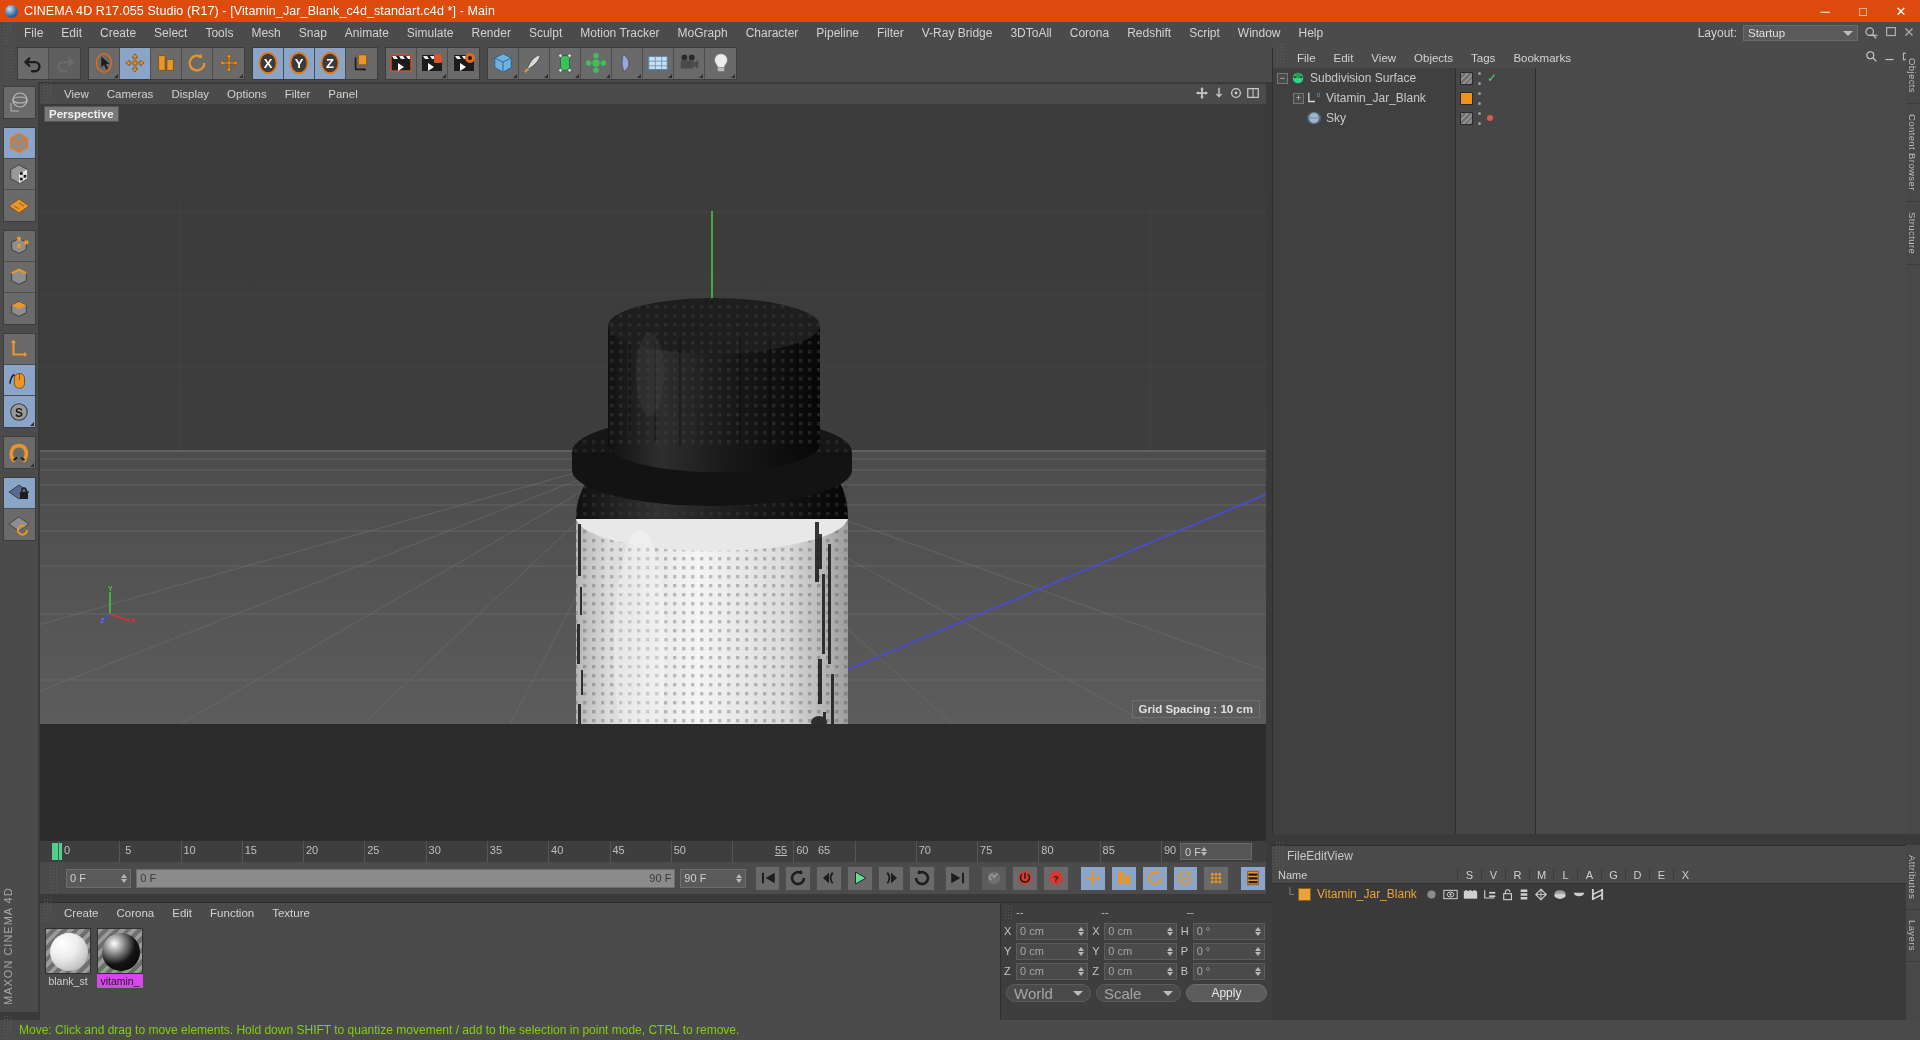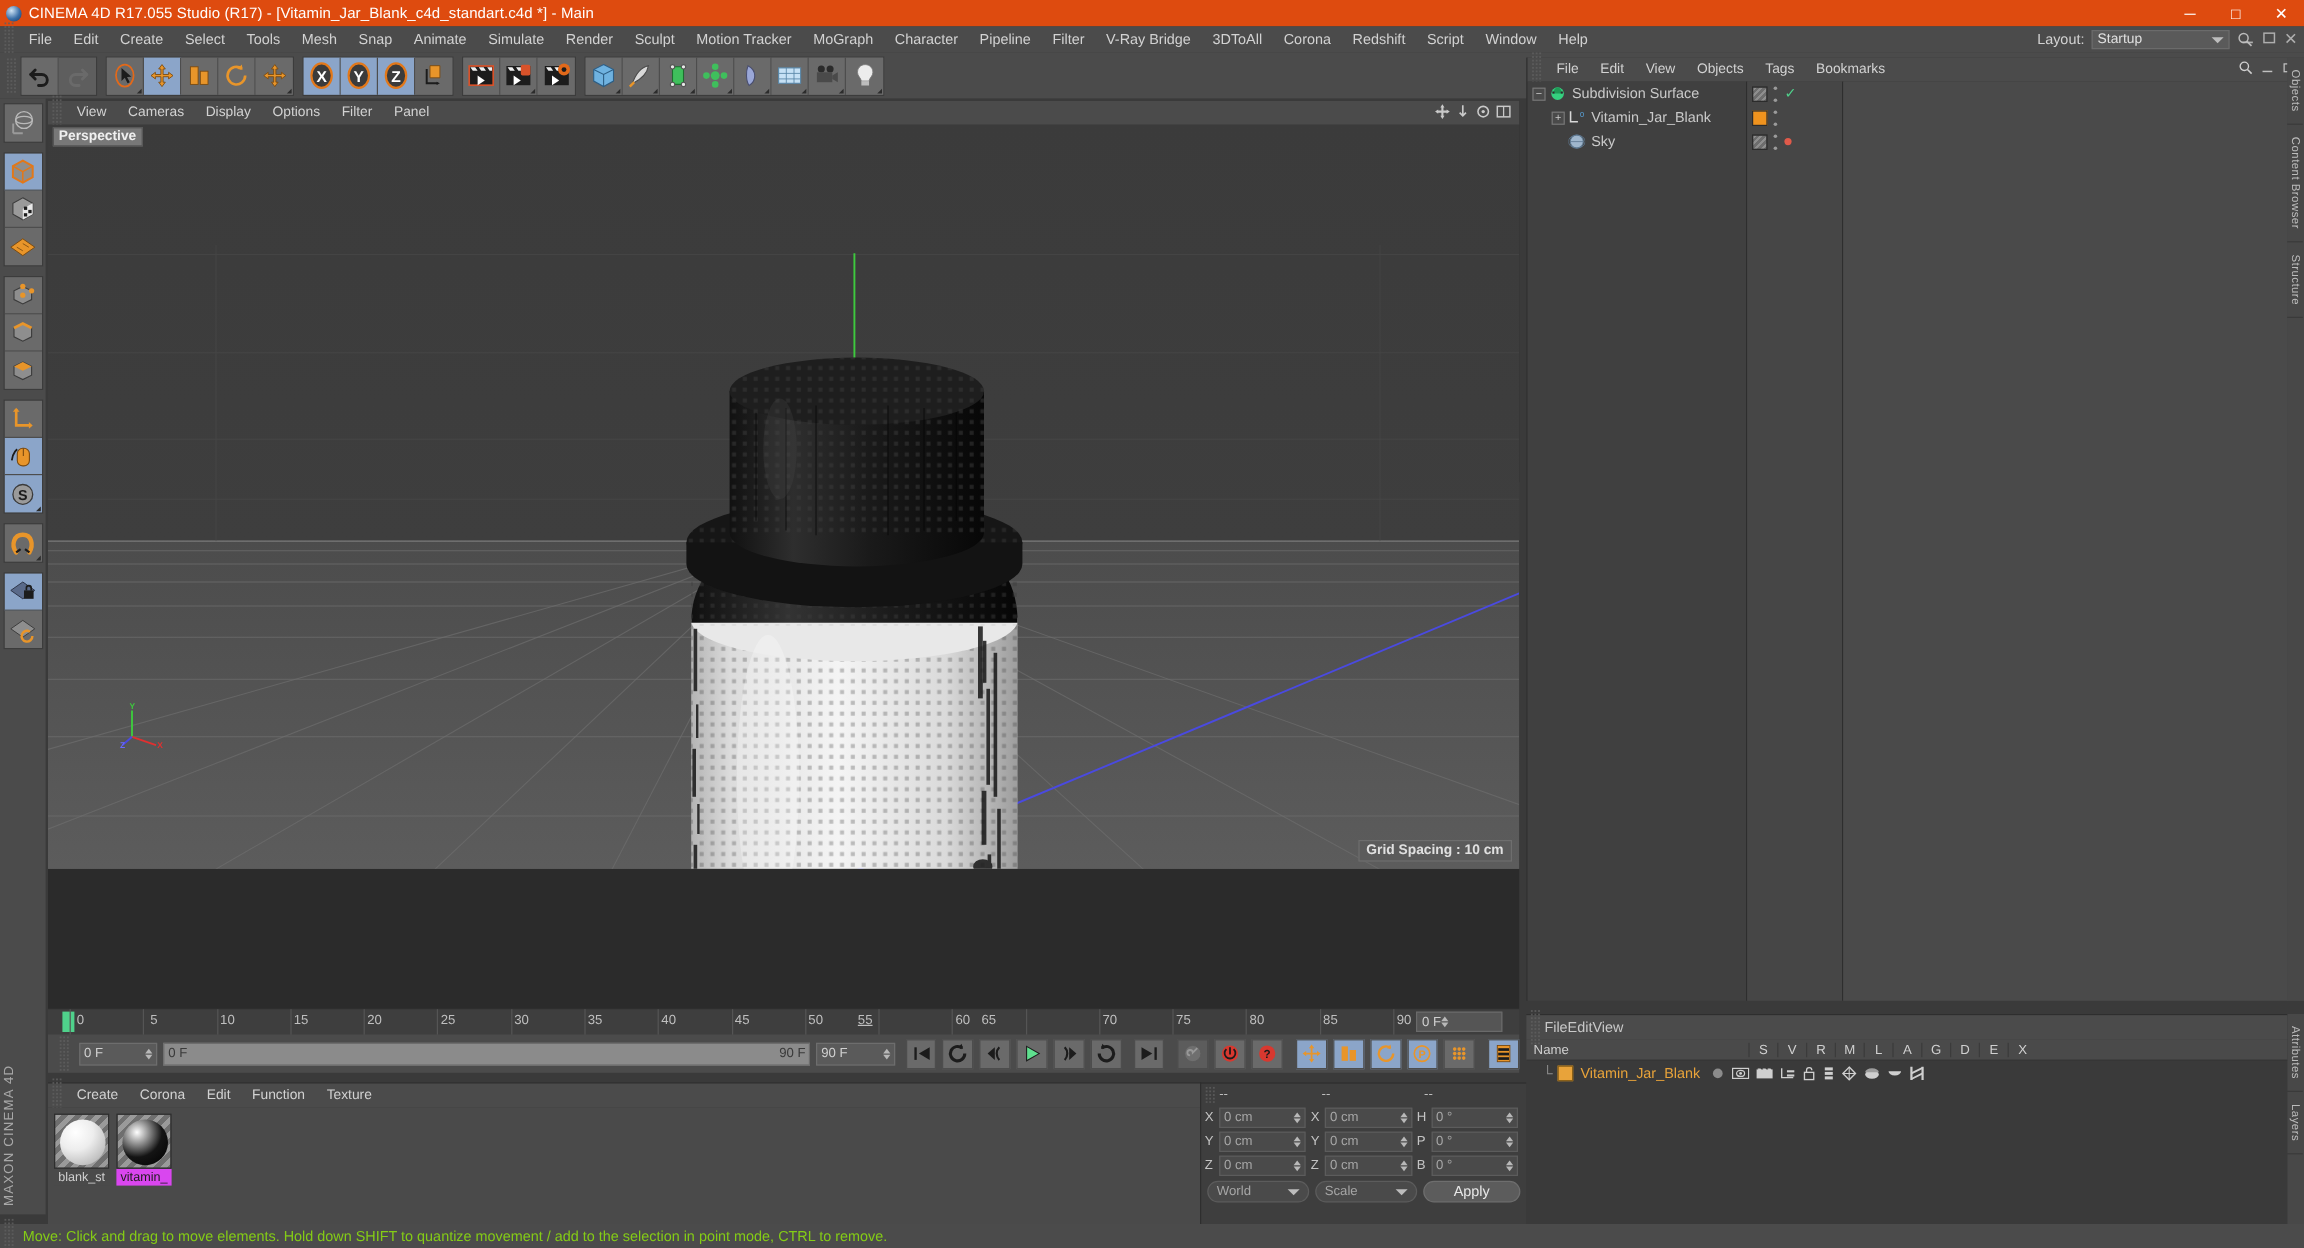--- a/index.html
+++ b/index.html
@@ -164,21 +164,21 @@
     border-top:1px solid #2e2e2e; border-left:1px solid #2e2e2e;}
   .cmhead{ height:18px; display:flex; align-items:center; font-size:11px; color:#bdbdbd; }
   .cmhead span{ flex:1; text-align:left; }
   .cmrow{ height:20px; display:flex; align-items:center; gap:0px; padding:0 3px; }
   .cmlbl{ width:12px; font-size:11px; color:#c4c4c4; }
   .cmfield{ flex:1; height:17px; background:#4a4a4a; border:1px solid #5c5c5c;
     display:flex; align-items:center; justify-content:space-between; padding:0 3px;
     font-size:11px; color:#a6a6a6; margin-right:4px;}
   .cmbottom{ height:24px; display:flex; align-items:center; gap:5px; padding:0 5px; }
   .cmsel{ flex:1; height:18px; background:#4a4a4a; border:1px solid #5c5c5c; border-radius:9px;
-     display:flex;align-items:center;justify-content:space-between; padding:0 7px; font-size:11px;color:#a6a6a6;}
+     display:flex;align-items:center;justify-content:space-between; padding:0 7px; font-size:15px;color:#a6a6a6;}
   .cmapply{ flex:1.15; height:18px; background:#5c5c5c; border:1px solid #6e6e6e; border-radius:9px;
      display:flex;align-items:center;justify-content:center; font-size:12px; color:#e8e8e8;}
 
   
   .attrmgr{ position:absolute; left:1272px; top:845px; width:634px; height:175px; background:#3a3a3a;
      border-top:1px solid #2e2e2e; }
   .attrhdr{ height:20px; background:#4b4b4b; display:flex; align-items:center; }
   .attrcols{ height:18px; background:#4a4a4a; display:flex; align-items:center;
      border-bottom:1px solid #333; font-size:11px; color:#d0d0d0;}
   .attrcols .nm{ width:185px; padding-left:6px; }
@@ -830,21 +830,21 @@
         <div class="ticklbl" style="left: 382.667px;">30</div>
         <div class="tick" style="left: 434.944px;"></div>
         <div class="ticklbl" style="left: 443.944px;">35</div>
         <div class="tick" style="left: 496.222px;"></div>
         <div class="ticklbl" style="left: 505.222px;">40</div>
         <div class="tick" style="left: 557.5px;"></div>
         <div class="ticklbl" style="left: 566.5px;">45</div>
         <div class="tick" style="left: 618.778px;"></div>
         <div class="ticklbl" style="left: 627.778px;">50</div>
         <div class="tick" style="left: 680.056px;"></div>
-        <div class="ticklbl" style="left: 669px; text-decoration: underline;">55</div>
+        <div class="ticklbl" style="left: 729px; text-decoration: underline;">55</div>
         <div class="tick" style="left: 741.333px;"></div>
         <div class="ticklbl" style="left: 750.333px;">60</div>
         <div class="tick" style="left: 802.611px;"></div>
         <div class="ticklbl" style="left: 772px;">65</div>
         <div class="tick" style="left: 863.889px;"></div>
         <div class="ticklbl" style="left: 872.889px;">70</div>
         <div class="tick" style="left: 925.167px;"></div>
         <div class="ticklbl" style="left: 934.167px;">75</div>
         <div class="tick" style="left: 986.444px;"></div>
         <div class="ticklbl" style="left: 995.444px;">80</div>

